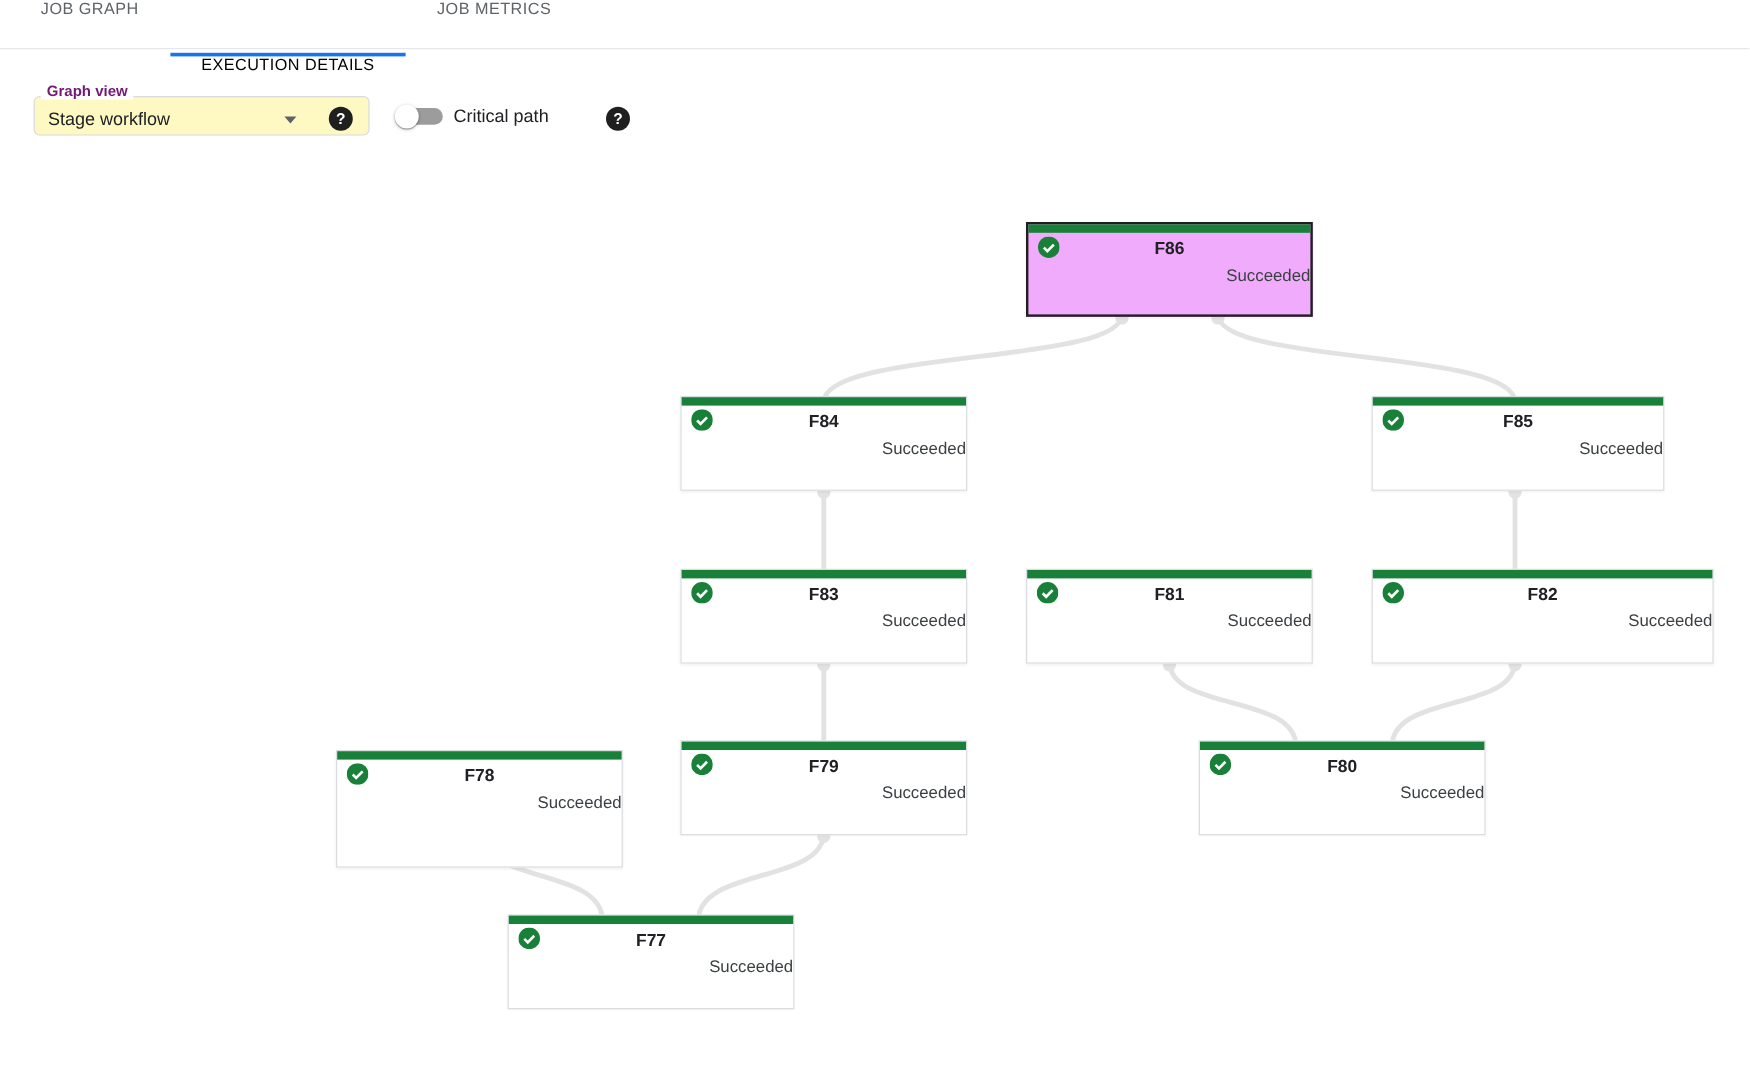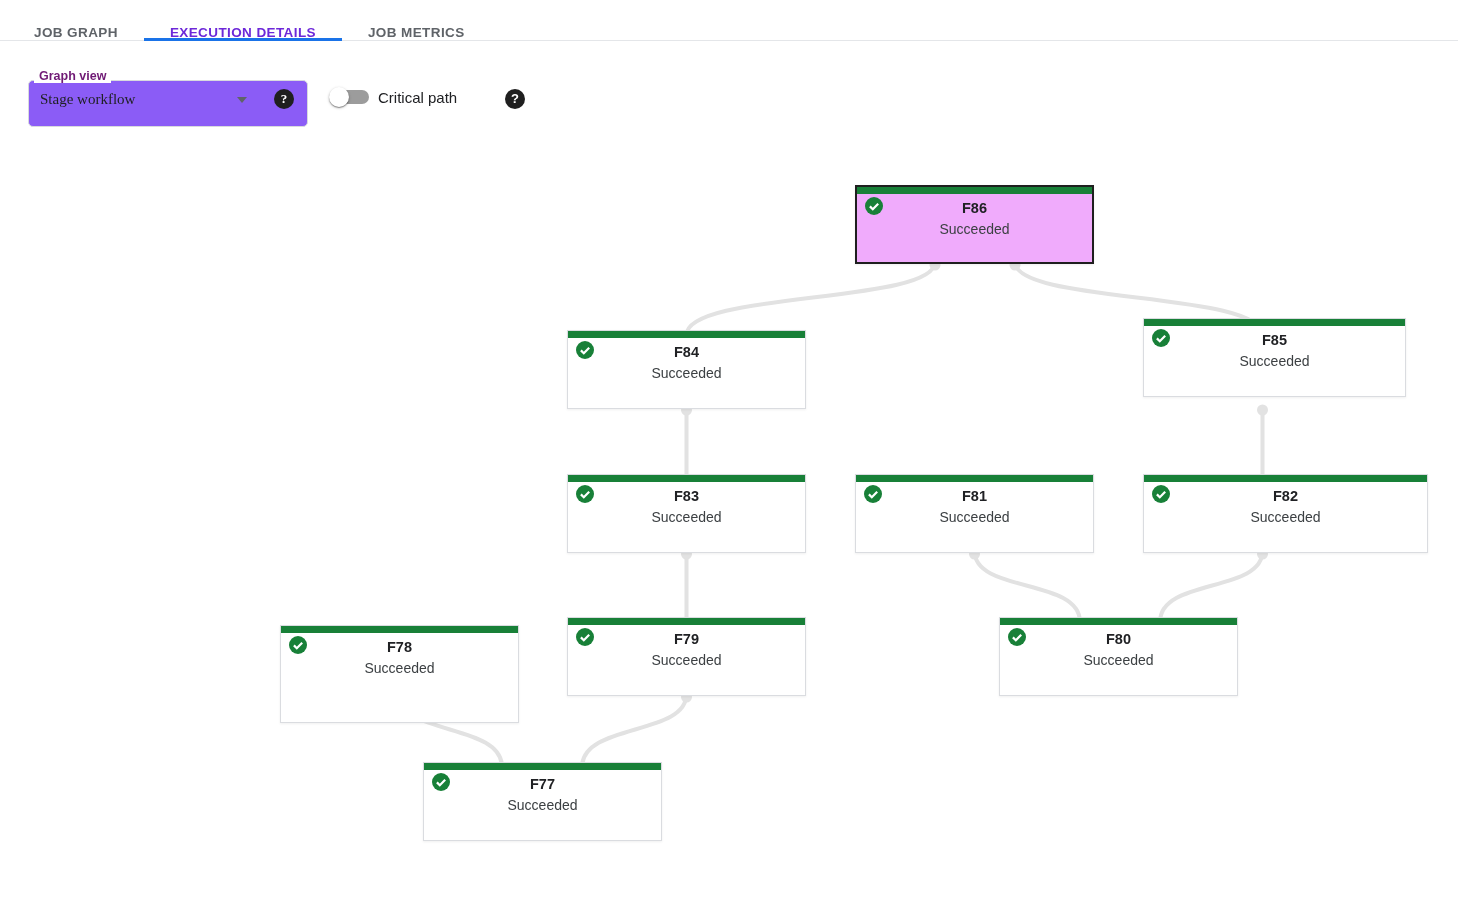--- a/index.html
+++ b/index.html
@@ -3,29 +3,29 @@
 <meta charset="utf-8">
 <style>
   html,body{margin:0;padding:0;background:#fff;}
   .app{position:relative;width:1458px;height:907px;background:#fff;overflow:hidden;
        font-family:"Liberation Sans",sans-serif;-webkit-font-smoothing:antialiased;}
 
   
   .tabbar{position:absolute;top:0;left:0;width:100%;height:41px;display:flex;
           align-items:stretch;padding-left:8px;box-sizing:border-box;
           border-bottom:1px solid #e4e6e9;background:#fff;z-index:5;}
-  .tab{display:flex;align-items:flex-end;padding:0 26px;font-size:13.5px;font-weight:700;
+  .tab{display:flex;align-items:flex-start;padding:0 26px;font-size:13.5px;font-weight:400;
        letter-spacing:.4px;color:#5f6368;position:relative;cursor:pointer;user-select:none;}
-  .tab.active{color:#6d28d9;}
+  .tab.active{color:#000000;margin-top:46px;}
   .tab.active::after{content:"";position:absolute;left:0;right:0;bottom:-1px;height:3px;background:#1a73e8;}
 
   
-  .select-field{position:absolute;left:28px;top:80px;width:280px;height:47px;
+  .select-field{position:absolute;left:28px;top:80px;width:280px;height:33px;
                 border:1px solid #d8dade;border-radius:5px;box-sizing:border-box;
-                background:#8b5cf6;cursor:pointer;z-index:4;font-family:Liberation Serif, serif;}
+                background:#fef9c3;cursor:pointer;z-index:4;}
   .select-label{position:absolute;left:34px;top:69px;background:#fff;padding:0 5px;
                 font-size:12.5px;font-weight:700;color:#701a75;z-index:5;line-height:14px;}
   .select-value{position:absolute;left:11px;top:0;height:37px;line-height:37px;
                 font-size:15px;color:#202124;}
   .select-arrow{position:absolute;left:208px;top:16px;width:0;height:0;
                 border-left:5.5px solid transparent;border-right:5.5px solid transparent;
                 border-top:6.5px solid #5f6368;}
   .help{width:20px;height:20px;border-radius:50%;background:#1f1f1f;color:#fff;
         display:flex;align-items:center;justify-content:center;font-size:13px;
         font-weight:700;cursor:pointer;line-height:20px;}
@@ -41,21 +41,21 @@
   
   .edges{position:absolute;left:0;top:0;z-index:1;pointer-events:none;}
   .node{position:absolute;background:#fff;border:1px solid #dadce0;box-sizing:border-box;
         z-index:2;cursor:pointer;box-shadow:0 1px 2px rgba(60,64,67,.08);}
   .node.selected{background:#f0abfc;border:2px solid #1f1f1f;}
   .node .bar{position:absolute;top:0;left:0;right:0;height:7px;}
   .node .check{position:absolute;left:8px;top:10px;width:18px;height:18px;}
   .node .check svg{display:block;}
   .node .title{position:absolute;top:13px;left:0;right:0;text-align:center;
                font-size:14.5px;font-weight:700;color:#202124;line-height:16px;}
-  .node .sub{position:absolute;top:34px;left:0;right:0;text-align:center;
+  .node .sub{position:absolute;top:34px;left:0;right:0;text-align:right;
              font-size:14px;color:#3c4043;line-height:17px;}
 </style>
 </head>
 <body>
 
 <div class="app">
 
   <div class="tabbar">
     <div class="tab">
       <span>JOB GRAPH</span>
@@ -120,21 +120,21 @@
         <div class="bar" style="background:#188038"></div>
         <span class="check">
           <svg width="18" height="18" viewBox="0 0 18 18">
             <circle cx="9" cy="9" r="9" fill="#188038"></circle>
             <path d="M4.9 9.4l2.9 2.9 5.4-5.5" stroke="#fff" stroke-width="2.2" fill="none"></path>
           </svg>
         </span>
         <div class="title">F84</div>
         <div class="sub">Succeeded</div>
       </div>
-      <div class="node" style="left: 1143px; top: 318px; width: 263px; height: 79px;">
+      <div class="node" style="left: 1143px; top: 330px; width: 244px; height: 79px;">
         <div class="bar" style="background:#188038"></div>
         <span class="check">
           <svg width="18" height="18" viewBox="0 0 18 18">
             <circle cx="9" cy="9" r="9" fill="#188038"></circle>
             <path d="M4.9 9.4l2.9 2.9 5.4-5.5" stroke="#fff" stroke-width="2.2" fill="none"></path>
           </svg>
         </span>
         <div class="title">F85</div>
         <div class="sub">Succeeded</div>
       </div>

